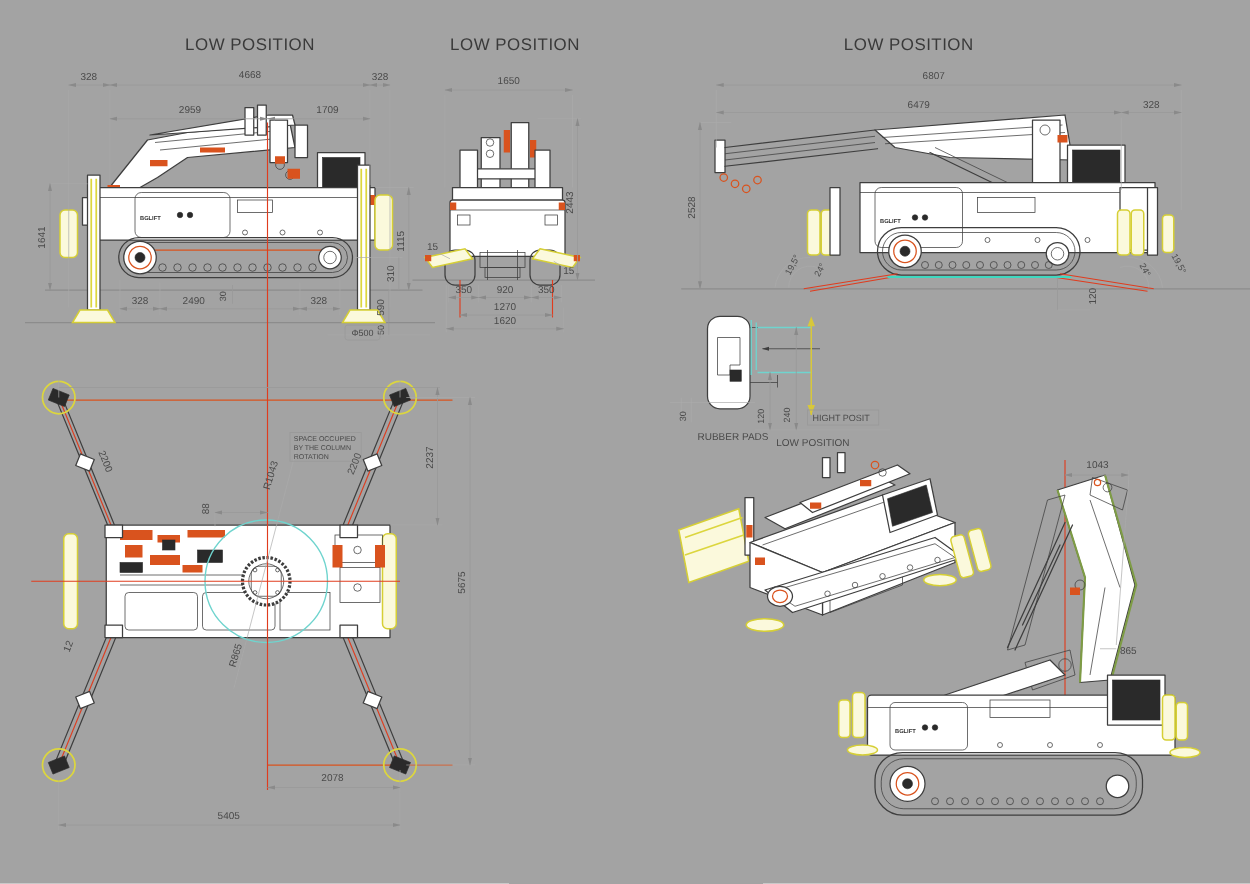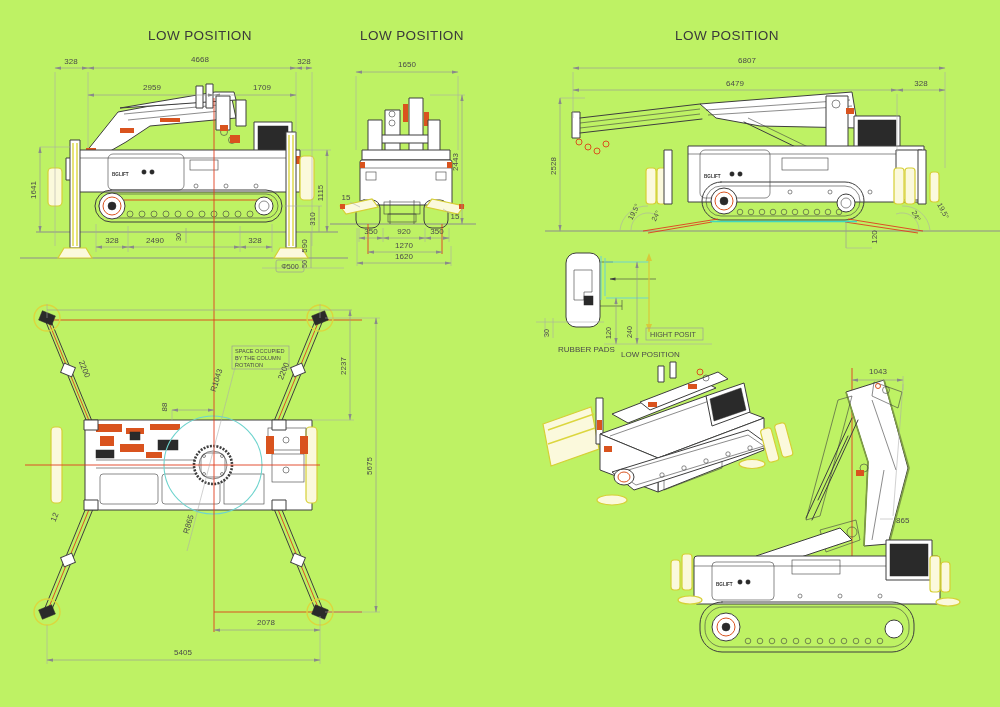--- a/index.html
+++ b/index.html
@@ -1,16 +1,16 @@
 <!DOCTYPE html>
 <html><head>
 <meta charset="utf-8">
 <style>
   html,body{margin:0;padding:0;background:#ffffff;}
-  .page{position:relative;width:1000px;height:707px;background:#bef264;overflow:hidden;
+  .page{position:relative;width:1000px;height:707px;background:#a3a3a3;overflow:hidden;
         font-family:"Liberation Sans",sans-serif;}
   svg{display:block}
   
   .ln {stroke:#3E3E3E;stroke-width:1;fill:none;stroke-linejoin:round;stroke-linecap:round}
   .lnw{stroke:#3E3E3E;stroke-width:1;fill:#fff;stroke-linejoin:round}
   .lnt{stroke:#3E3E3E;stroke-width:.6;fill:none}
   .dkf{fill:#2A2A2A;stroke:#2A2A2A;stroke-width:.5}
   .org{stroke:#D9531E;fill:none;stroke-width:1}
   .orf{fill:#D9531E;stroke:none}
   .yl {stroke:#DCD63E;fill:none;stroke-width:1.4}

